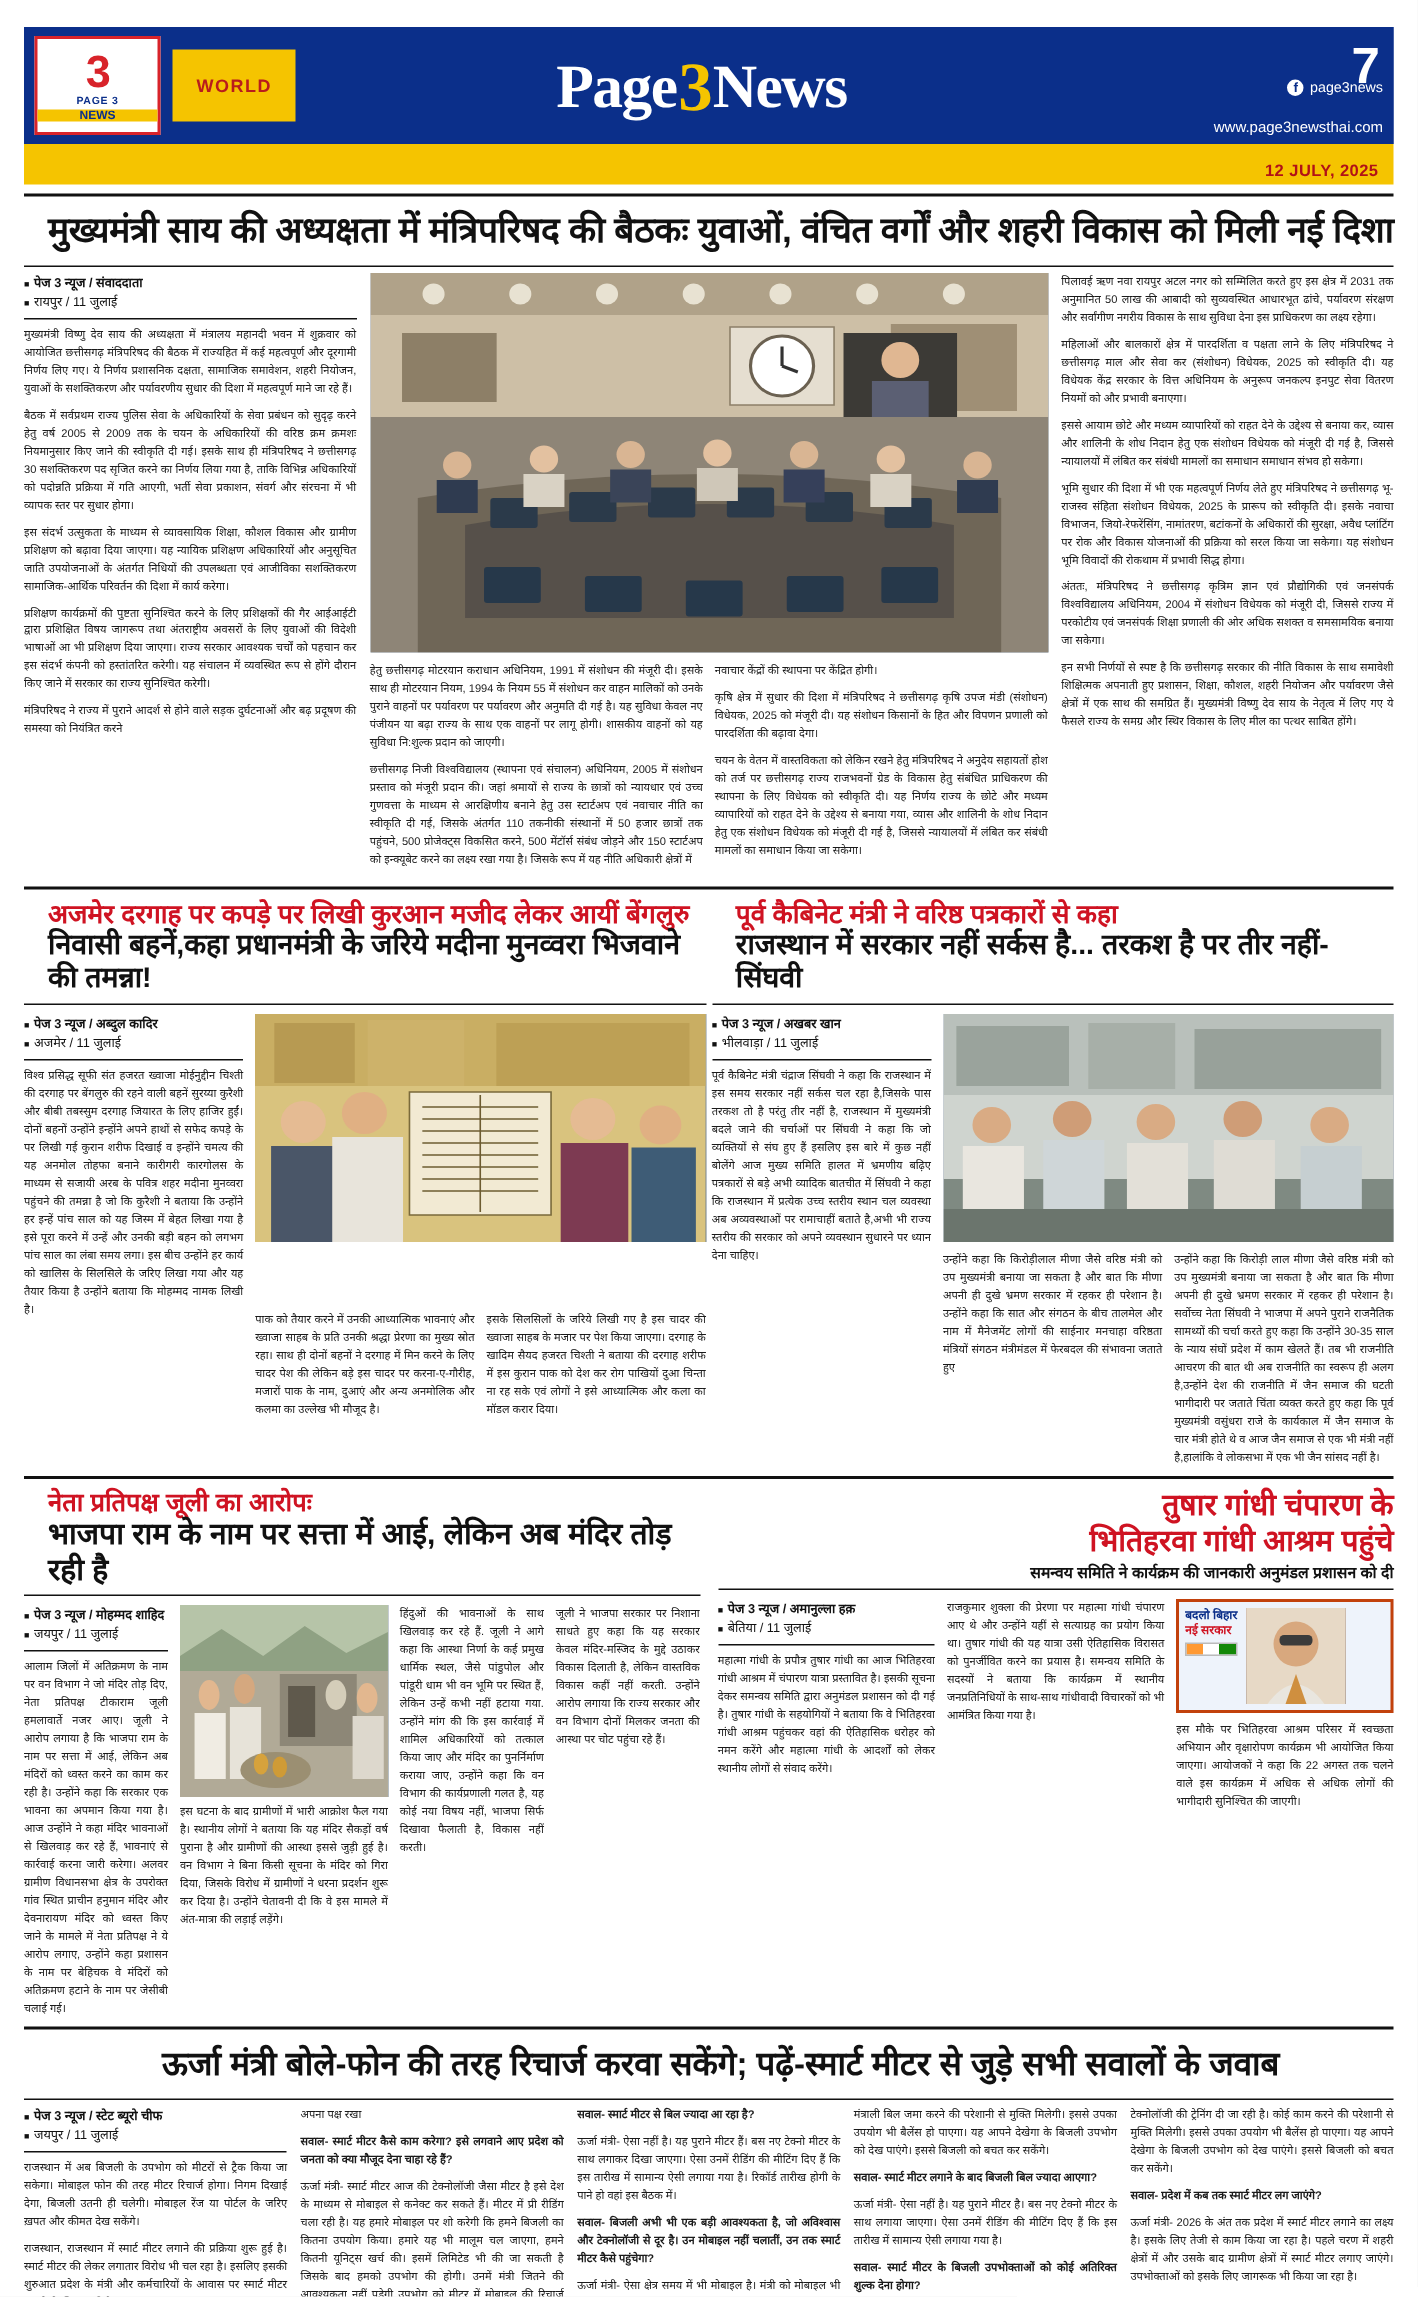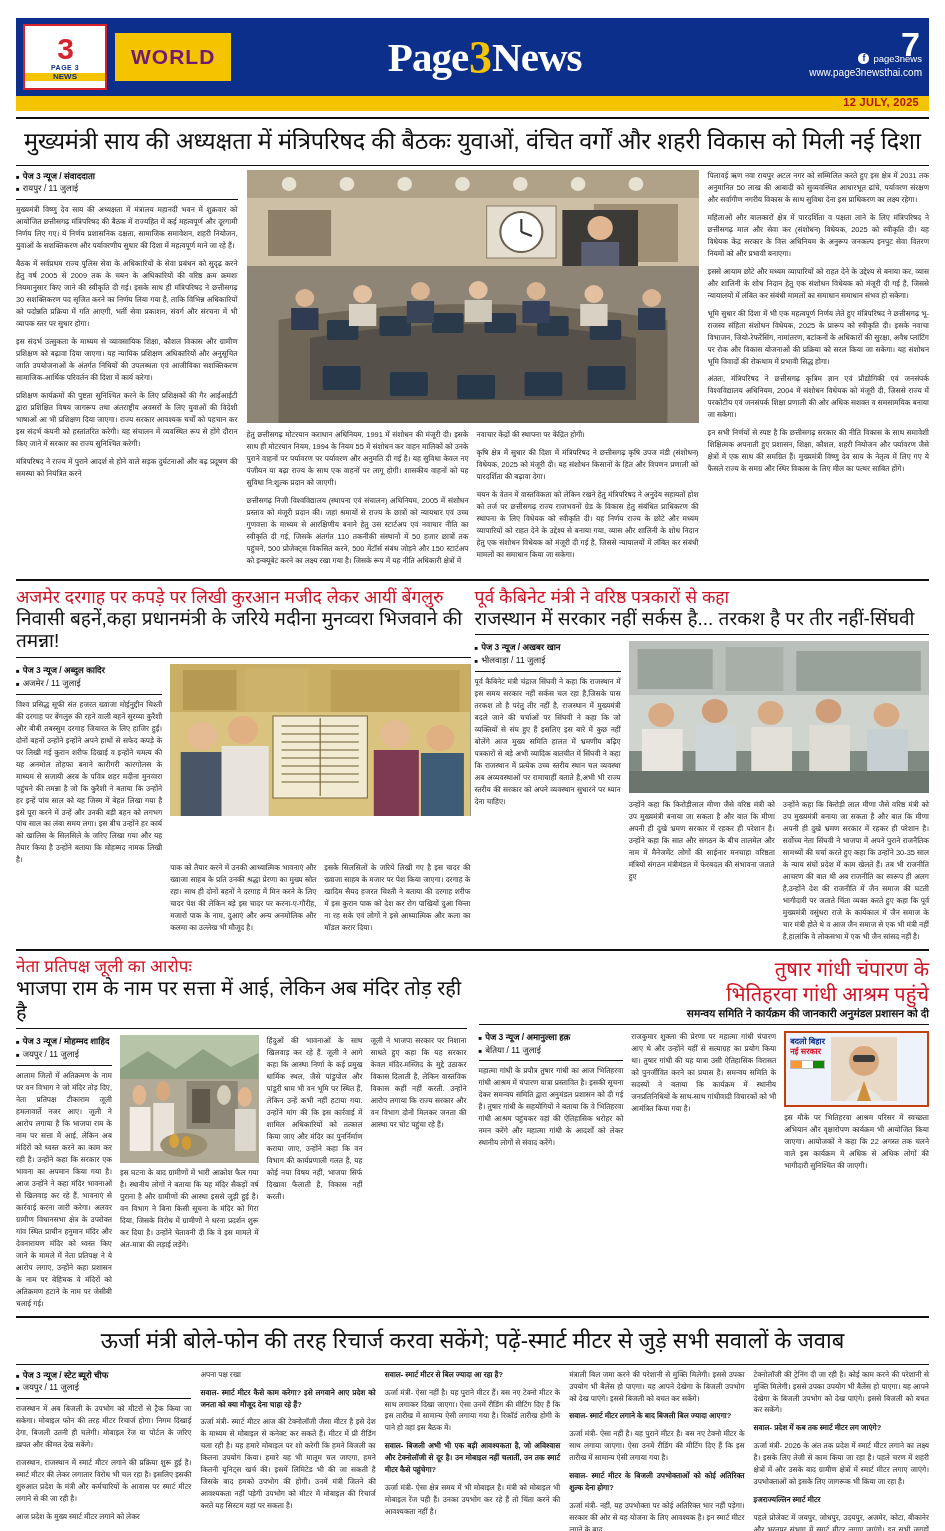--- a/index.html
+++ b/index.html
@@ -30,52 +30,52 @@
   .logo-box {
     width: 84px; background: #ffffff; margin: 5px 0 5px 6px;
     border: 2px solid #d8232a;
     display: flex; flex-direction: column; align-items: center; justify-content: center;
     line-height: 1;
   }
   .logo-3 { font-size: 30px; font-weight: bold; color: #d8232a; letter-spacing: -1px; }
   .logo-sub { font-size: 7px; font-weight: bold; color: #0b2f8a; letter-spacing: .5px; }
   .logo-news { background: #f5c400; color:#0b2f8a; font-size:8px; font-weight:bold; width: 100%; text-align:center; margin-top:2px; }
   .world-tab {
-    background: #f5c400; color: #701a75; font-weight: bold; font-size: 21px;
+    background: #f5c400; color: #b91c1c; font-weight: bold; font-size: 12px;
     display: flex; align-items: center; padding: 0 16px; margin: 14px 0 14px 8px;
     letter-spacing: 1px;
   }
   .brand-wrap { flex: 1; display:flex; align-items:center; justify-content:center; }
   .brand {
     font-family: "Liberation Serif", serif;
     font-size: 41px; font-weight: bold; color:#ffffff; letter-spacing: -1px;
     display: flex; align-items: center;
   }
   .brand .b3 {
     color: #f5c400; font-size: 46px; margin: 0 1px;
   }
   .right-info { width: 190px; padding: 8px 6px 4px 0; text-align: right; color: #ffffff; }
   .social-line { font-size: 9.5px; display:flex; align-items:center; justify-content:flex-end; gap:4px; }
   .fb-dot { width: 11px; height: 11px; border-radius: 50%; background:#ffffff; color:#0b2f8a; font-size:9px; line-height:11px; text-align:center; font-weight:bold; }
-  .web-line { font-size: 10px; margin-top: 3px; }
+  .web-line { font-size: 10px; margin-top: 16px; }
   .pageno {
     position: absolute; right: 8px; top: 6px;
     font-size: 34px; font-weight: bold; color:#ffffff;
   }
   .date-bar {
     background: #f5c400; color: #b11217; font-size: 11px; font-weight: bold;
-    text-align: right; padding: 0 10px 3px 0; letter-spacing: .3px;
+    text-align: right; padding: 12px 10px 3px 0; letter-spacing: .3px;
   }
 
   
   .rule { border-top: 2px solid #111; margin: 6px 0; }
   .rule-thin { border-top: 1px solid #111; margin: 4px 0; }
   .hl {
     font-family: "Liberation Sans", sans-serif;
-    font-weight: normal; color:#111; line-height: 1.18;
+    font-weight: bold; color:#111; line-height: 1.18; margin-left: 16px;
   }
   .byline { font-size: 8.5px; line-height: 1.5; }
   .byline .b1 { font-weight: bold; }
   .byline .dot::before { content:"\25A0"; font-size:6px; margin-right:3px; color:#111; }
   .body-txt {
     font-size: 7.4px; line-height: 1.62; text-align: justify; color:#1a1a1a;
     font-family: "Liberation Sans", sans-serif;
   }
   .body-txt p { margin: 0 0 6px 0; }
   .photo {

